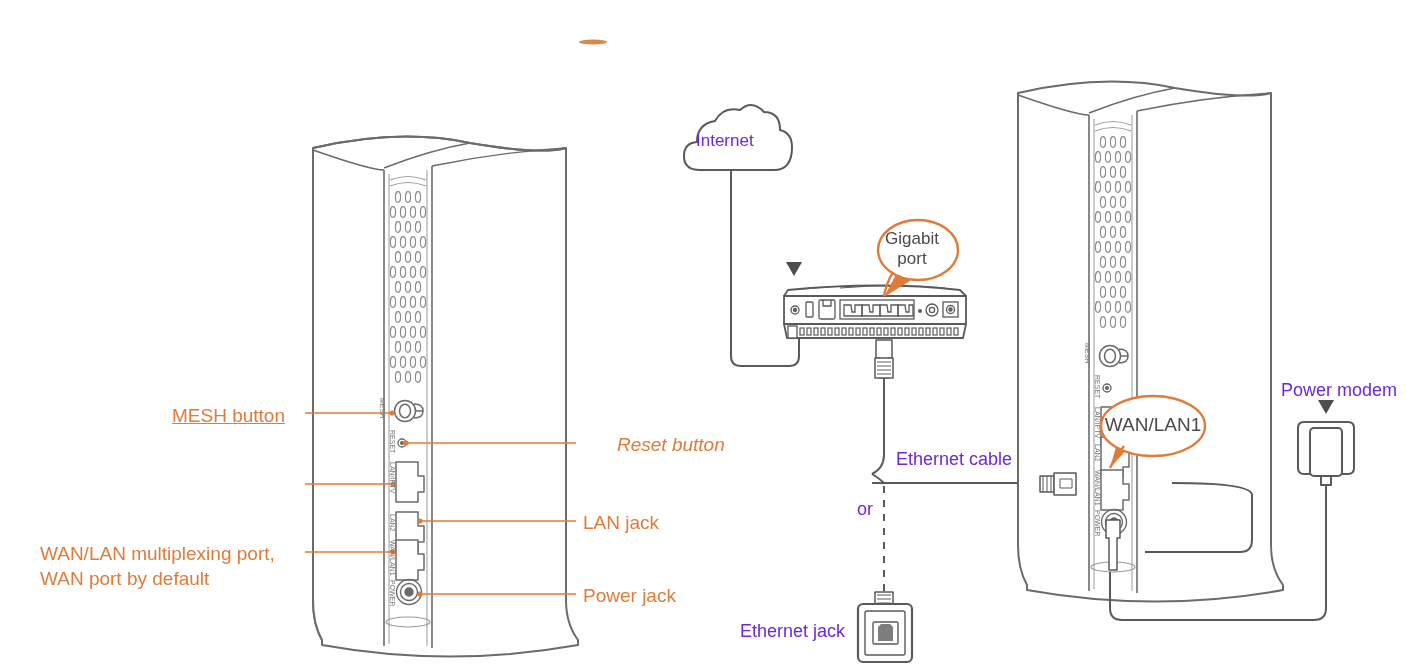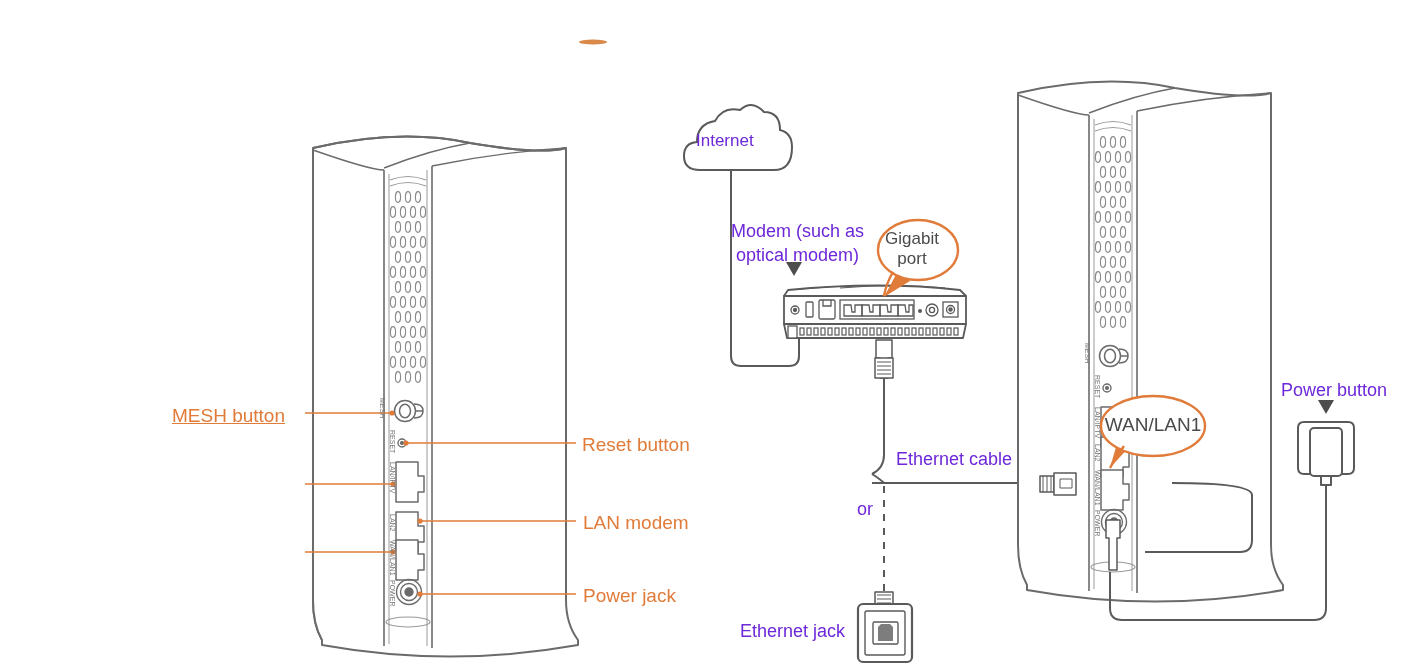--- a/index.html
+++ b/index.html
@@ -357,50 +357,50 @@
     <path d="M1106,520 L1120,520 L1120,538 L1117,538 L1117,570 L1109,570 L1109,538 L1106,538 Z"></path>
   </g>
 
   <path d="M1172,483 Q1252,483 1252,495 L1252,540 Q1252,552 1240,552 L1145,552" fill="none" stroke="#5a5a5a" stroke-width="2"></path>
 
   <ellipse cx="593" cy="42" rx="14" ry="2.5" fill="#D98A4B"></ellipse>
 
 </svg>
 
 <div class="lbl lbl-orange" style="left:172px;top:403px;text-decoration:underline;">MESH button</div>
-
-<div class="lbl lbl-orange" style="left:582px;top:432px;">Reset button</div>
-<div class="lbl lbl-orange" style="left:583px;top:510px;">LAN modem</div>
+<div class="lbl lbl-orange" style="left:40px;top:541px;">WAN/LAN multiplexing port,
+WAN port by default</div>
+
+<div class="lbl lbl-orange" style="left:617px;top:432px;font-style:italic;">Reset button</div>
+<div class="lbl lbl-orange" style="left:583px;top:510px;">LAN jack</div>
 <div class="lbl lbl-orange" style="left:583px;top:583px;">Power jack</div>
 
 <div class="lbl" style="left:378px;top:398px;font-size:7px;color:#777;writing-mode:vertical-rl;">MESH</div>
 <div class="lbl" style="left:388px;top:430px;font-size:7px;color:#777;writing-mode:vertical-rl;">RESET</div>
 <div class="lbl" style="left:388px;top:462px;font-size:7px;color:#777;writing-mode:vertical-rl;">LAN/IPTV</div>
 <div class="lbl" style="left:388px;top:514px;font-size:7px;color:#777;writing-mode:vertical-rl;">LAN2</div>
 <div class="lbl" style="left:388px;top:540px;font-size:7px;color:#777;writing-mode:vertical-rl;">WAN/LAN1</div>
 <div class="lbl" style="left:388px;top:580px;font-size:7px;color:#777;writing-mode:vertical-rl;">POWER</div>
 
 <div class="lbl" style="left:1083px;top:343px;font-size:7px;color:#777;writing-mode:vertical-rl;">MESH</div>
 <div class="lbl" style="left:1093px;top:375px;font-size:7px;color:#777;writing-mode:vertical-rl;">RESET</div>
 <div class="lbl" style="left:1093px;top:407px;font-size:7px;color:#777;writing-mode:vertical-rl;">LAN/IPTV</div>
 <div class="lbl" style="left:1093px;top:444px;font-size:7px;color:#777;writing-mode:vertical-rl;">LAN2</div>
 <div class="lbl" style="left:1093px;top:470px;font-size:7px;color:#777;writing-mode:vertical-rl;">WAN/LAN1</div>
 <div class="lbl" style="left:1093px;top:510px;font-size:7px;color:#777;writing-mode:vertical-rl;">POWER</div>
 
 <div class="lbl lbl-gray" style="left:696px;top:130px;font-size:17px;">Internet</div>
 
-<div class="lbl lbl-gray" style="left:731px;top:220px;text-align:center;">Modem (such as
-optical modem)</div>
 
 <div class="callout-txt" style="left:878px;top:229px;width:68px;font-size:17px;">Gigabit
 port</div>
 
 <div class="lbl lbl-gray" style="left:896px;top:448px;">Ethernet cable</div>
 
 <div class="lbl lbl-gray" style="left:857px;top:498px;">or</div>
 
 <div class="lbl lbl-gray" style="left:740px;top:620px;">Ethernet jack</div>
 
 <div class="callout-txt" style="left:1103px;top:414px;width:100px;font-size:19px;">WAN/LAN1</div>
 
-<div class="lbl lbl-gray" style="left:1281px;top:379px;">Power button</div>
+<div class="lbl lbl-gray" style="left:1281px;top:379px;">Power modem</div>
 
 </div>
 
 </body></html>

